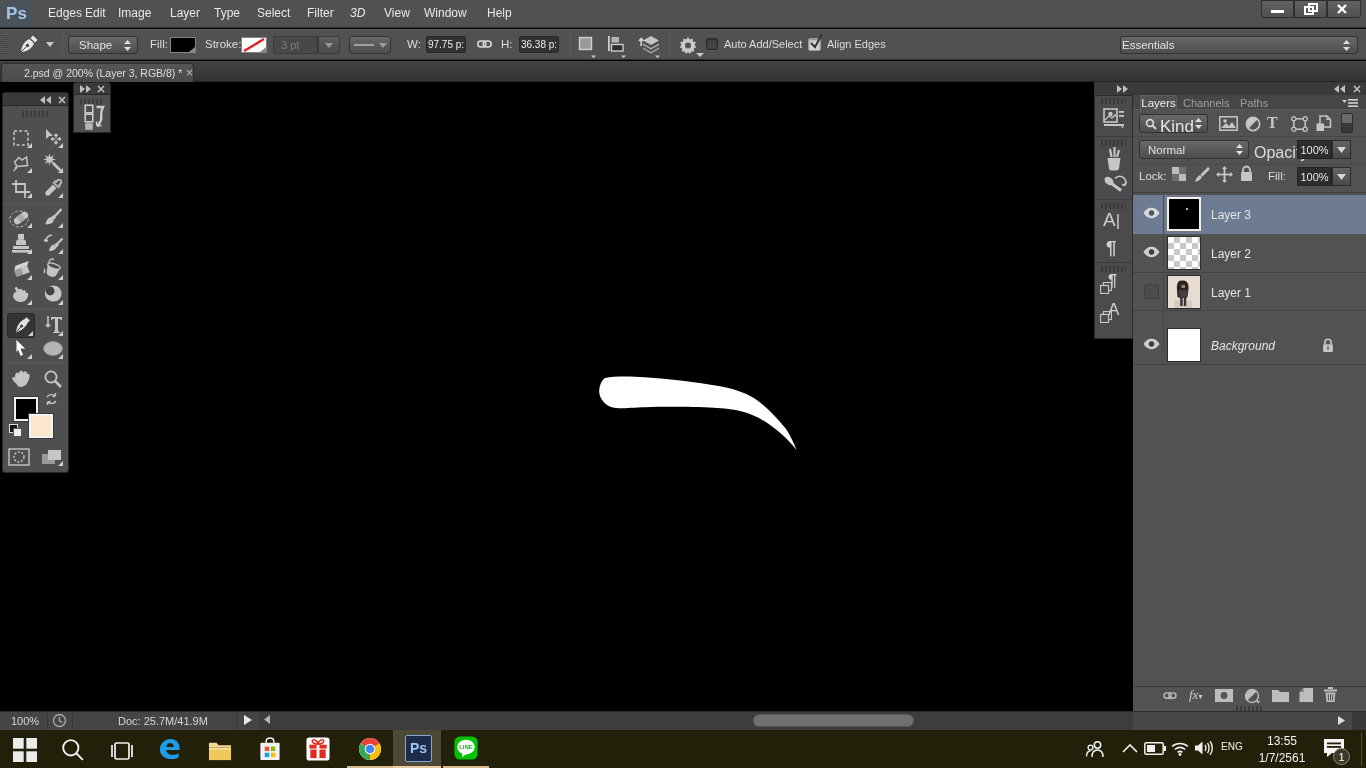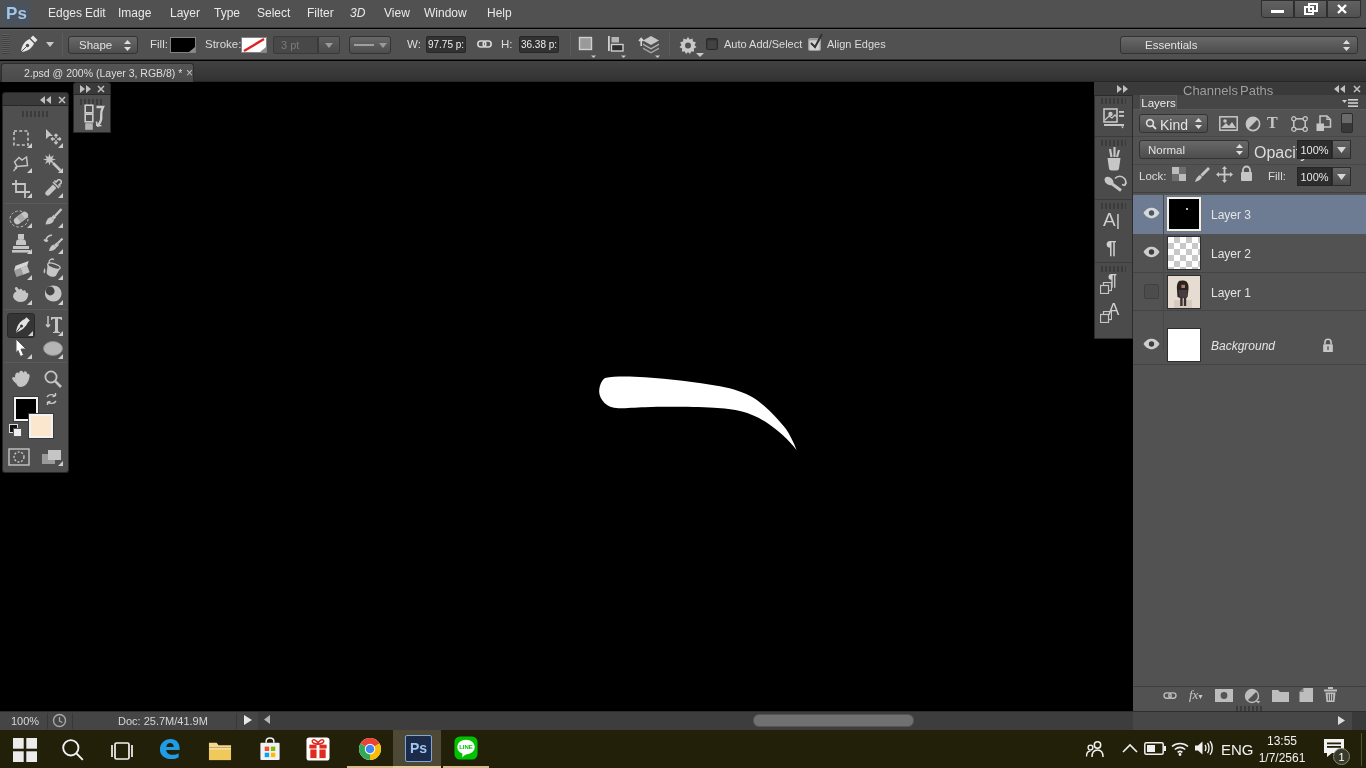--- a/index.html
+++ b/index.html
@@ -27,21 +27,21 @@
   #canvas { left:0; top:82px; width:1366px; height:629px; background:#000; }
   
   .phead { position:absolute; background:#3a3a3a; border:1px solid #272727; border-radius:3px 3px 0 0; }
   .pbody { position:absolute; background:#4f4f4f; border:1px solid #272727; border-top:none; }
   .grip { position:absolute; background:repeating-linear-gradient(90deg,#3b3b3b 0 2px,transparent 2px 4px); height:6px; }
   
   #dockstrip { left:1094px; top:95px; width:39px; height:244px; background:#4b4b4b; border:1px solid #2b2b2b; }
   #dock { left:1133px; top:95px; width:233px; height:616px; background:#525252; }
   #dockhead { left:1094px; top:82px; width:272px; height:13px; background:#3a3a3a; }
   
-  .ltab { position:absolute; top:83px; height:16px; font-size:13px; line-height:16px; color:#9f9f9f; }
+  .ltab { position:absolute; top:95px; height:16px; font-size:11px; line-height:16px; color:#9f9f9f; }
   .lrow { position:absolute; left:0; width:233px; height:39px; border-bottom:1px solid #444; }
   .eye { position:absolute; left:10px; top:12px; width:17px; height:12px; }
   .thumb { position:absolute; left:34px; top:2px; width:34px; height:34px; }
   .lname { position:absolute; left:78px; top:13px; font-size:12px; color:#e4e4e4; }
   
   #statusbar { left:0; top:711px; width:1133px; height:19px; background:#454545; border-top:1px solid #2e2e2e; color:#d6d6d6; font-size:11px; }
   #brstrip { left:1133px; top:711px; width:233px; height:19px; background:#454545; border-top:1px solid #2e2e2e; }
   
   #taskbar { left:0; top:730px; width:1366px; height:38px; background:#23200a; }
   .ticon { position:absolute; top:7px; width:24px; height:24px; }
@@ -145,21 +145,21 @@
   <circle cx="9" cy="9.5" r="3" fill="#515151"></circle>
 </svg>
 <div class="abs" style="left:696px;top:53px;width:0;height:0;border-left:4px solid transparent;border-right:4px solid transparent;border-top:4px solid #c9c9c9;"></div>
 <div class="cb" style="left:706px;top:38px;"></div>
 <div class="lbl" style="left:724px;top:38px;font-size:11px;">Auto Add/Select</div>
 <div class="cb" style="left:808px;top:38px;width:13px;height:13px;background:#d6d6d6;border-color:#9a9a9a;"></div>
 <svg class="abs" style="left:809px;top:32px;" width="16" height="18">
     <path d="M2 11 L6 15 L13 2" stroke="#333" stroke-width="2" fill="none"></path>
   </svg>
 <div class="lbl" style="left:827px;top:38px;font-size:11px;">Align Edges</div>
-<div class="dd" style="left:1120px;top:36px;width:238px;height:18px;line-height:17px;padding-left:24px;">Essentials</div>
+<div class="dd" style="left:1120px;top:36px;width:238px;height:18px;line-height:17px;padding-left:1px;">Essentials</div>
 <svg class="abs" style="left:1343px;top:40px;" width="7" height="11">
     <path d="M0 4 L7 4 L3.5 0 Z M0 7 L7 7 L3.5 11 Z" fill="#ddd"></path>
   </svg>
 
 <div class="abs" id="tabbar"></div>
 <div class="abs" id="doctab">
     <span style="position:absolute;left:22px;top:0;">2.psd @ 200% (Layer 3, RGB/8) *</span>
     <span style="position:absolute;left:184px;top:0;color:#c4c4c4;font-size:12px;">×</span>
   </div>
 
@@ -386,21 +386,21 @@
     <rect x="6" y="0" width="10" height="1.6" fill="#cfcfcf"></rect>
     <rect x="6" y="3.2" width="10" height="1.6" fill="#cfcfcf"></rect>
     <rect x="6" y="6.4" width="10" height="1.6" fill="#cfcfcf"></rect>
   </svg>
 
 <div class="dd" style="left:1139px;top:114px;width:69px;height:19px;"></div>
 <svg class="abs" style="left:1145px;top:118px;" width="12" height="12" viewBox="0 0 12 12">
     <circle cx="5" cy="5" r="3.4" fill="none" stroke="#dcdcdc" stroke-width="1.6"></circle>
     <path d="M7.5 7.5 L11 11" stroke="#dcdcdc" stroke-width="1.8"></path>
   </svg>
-<div class="abs" style="left:1160px;top:117px;color:#e4e4e4;font-size:14px;">Kind</div>
+<div class="abs" style="left:1160px;top:117px;color:#e4e4e4;font-size:17px;">Kind</div>
 <svg class="abs" style="left:1195px;top:118px;" width="7" height="11">
     <path d="M0 4 L7 4 L3.5 0 Z M0 7 L7 7 L3.5 11 Z" fill="#ddd"></path>
   </svg>
 <svg class="abs" style="left:1219px;top:116px;" width="19" height="15" viewBox="0 0 19 15">
     <rect x="0.8" y="0.8" width="17.4" height="13.4" fill="none" stroke="#c6c6c6" stroke-width="1.5"></rect>
     <circle cx="6" cy="5" r="1.8" fill="#c6c6c6"></circle>
     <path d="M2 12 L7 7 L10 10 L13 6 L17 12 Z" fill="#c6c6c6"></path>
   </svg>
 <svg class="abs" style="left:1245px;top:116px;" width="16" height="16" viewBox="0 0 16 16">
     <circle cx="8" cy="8" r="6.6" fill="none" stroke="#c6c6c6" stroke-width="1.6"></circle>
@@ -651,21 +651,21 @@
     <rect x="3" y="3" width="8" height="7" fill="#f0f0f0"></rect>
   </svg>
 <svg class="abs" style="left:1170px;top:741px;" width="20" height="15" viewBox="0 0 20 15">
     <path d="M2 5.5 C6.5 1.5 13.5 1.5 18 5.5 M4.8 8.5 C8 5.8 12 5.8 15.2 8.5 M7.6 11.3 C9 10.2 11 10.2 12.4 11.3" fill="none" stroke="#f0f0f0" stroke-width="1.6"></path>
     <circle cx="10" cy="13.5" r="1.4" fill="#f0f0f0"></circle>
   </svg>
 <svg class="abs" style="left:1194px;top:740px;" width="19" height="16" viewBox="0 0 19 16">
     <path d="M1 5.5 L4 5.5 L8.5 1.5 L8.5 14.5 L4 10.5 L1 10.5 Z" fill="#f0f0f0"></path>
     <path d="M11 5 C12.2 6.5 12.2 9.5 11 11 M13.5 3 C15.5 5.5 15.5 10.5 13.5 13 M16 1.2 C19 4.5 19 11.5 16 14.8" fill="none" stroke="#f0f0f0" stroke-width="1.4"></path>
   </svg>
-<div class="abs" style="left:1221px;top:741px;color:#f2f2f2;font-size:15px;">ENG</div>
+<div class="abs" style="left:1221px;top:741px;color:#f2f2f2;font-size:10px;">ENG</div>
 <div class="abs" style="left:1252px;top:734px;width:60px;text-align:center;color:#f2f2f2;font-size:12px;">13:55</div>
 <div class="abs" style="left:1252px;top:751px;width:60px;text-align:center;color:#f2f2f2;font-size:12px;">1/7/2561</div>
 <svg class="abs" style="left:1322px;top:738px;" width="24" height="21" viewBox="0 0 24 21">
     <path d="M2 1 L22 1 L22 15 L10 15 L5 19 L5 15 L2 15 Z" fill="#f4f4f4"></path>
     <rect x="5" y="4.5" width="14" height="1.8" fill="#23200a"></rect>
     <rect x="5" y="8" width="14" height="1.8" fill="#23200a"></rect>
   </svg>
 <div class="abs" style="left:1333px;top:748px;width:17px;height:17px;background:#3a3a2a;border:1px solid #8a8a7a;border-radius:50%;color:#fff;font-size:11px;text-align:center;line-height:16px;">1</div>
 <div class="abs" style="left:1361px;top:733px;width:1px;height:33px;background:#55503a;"></div>
 

